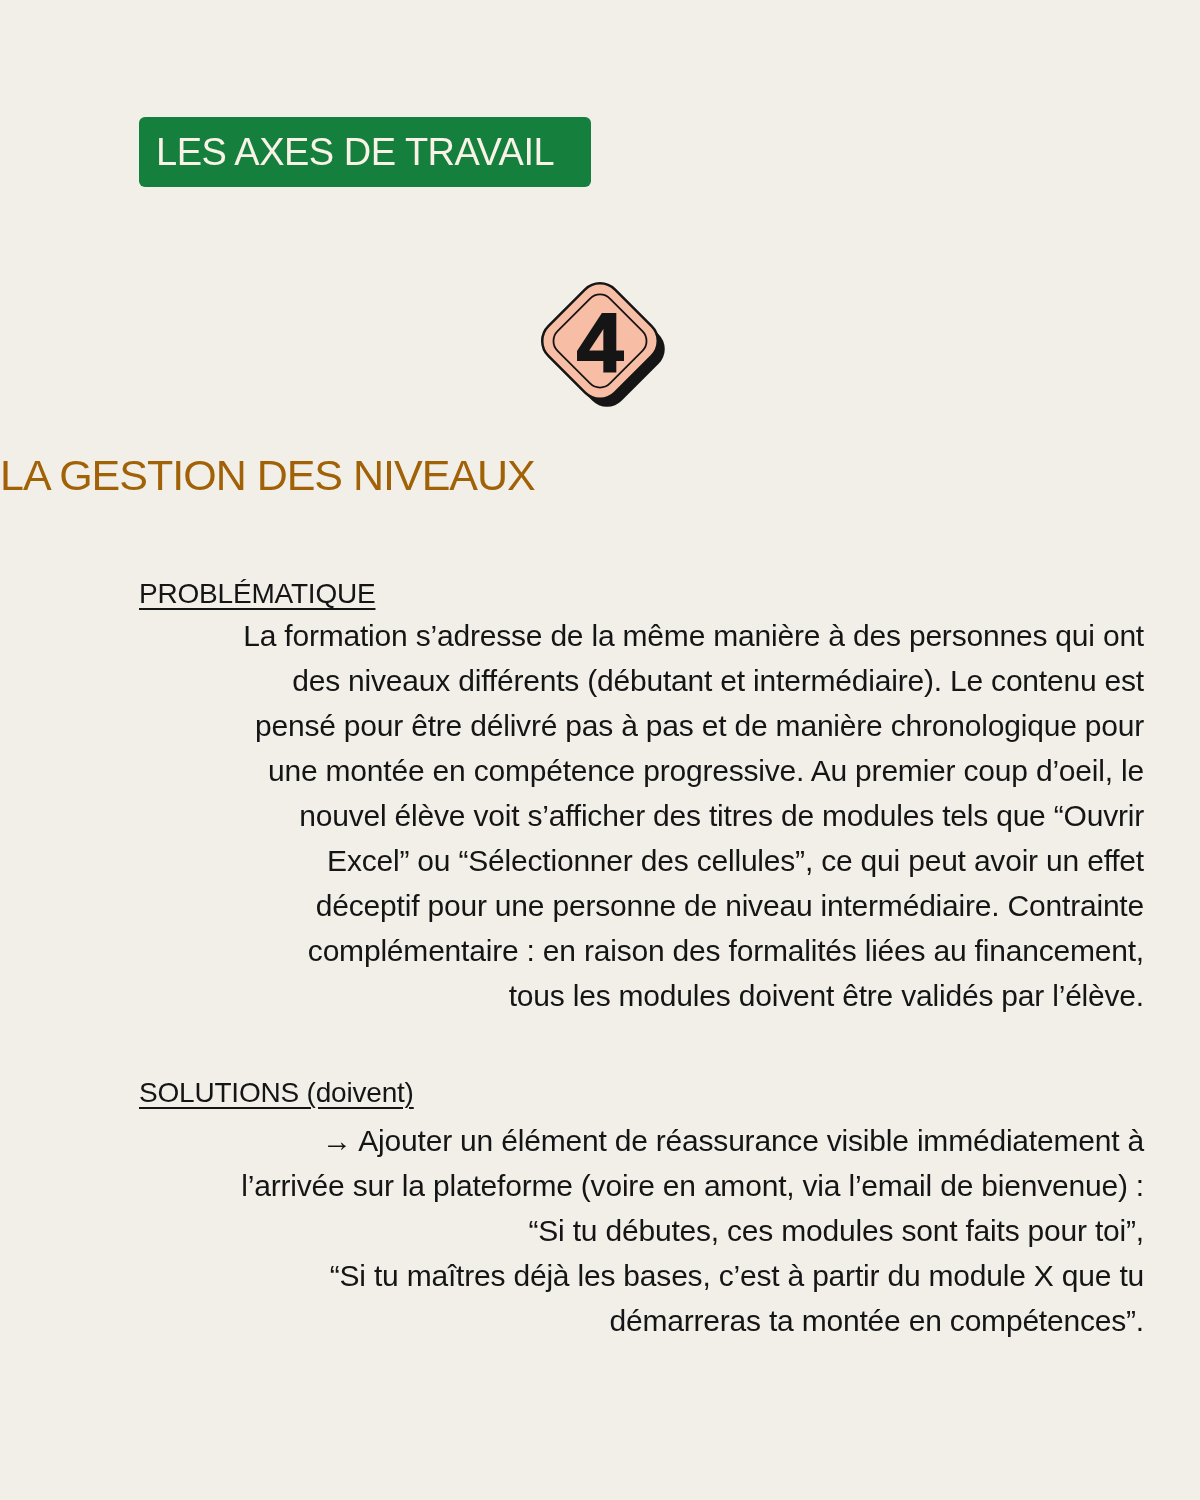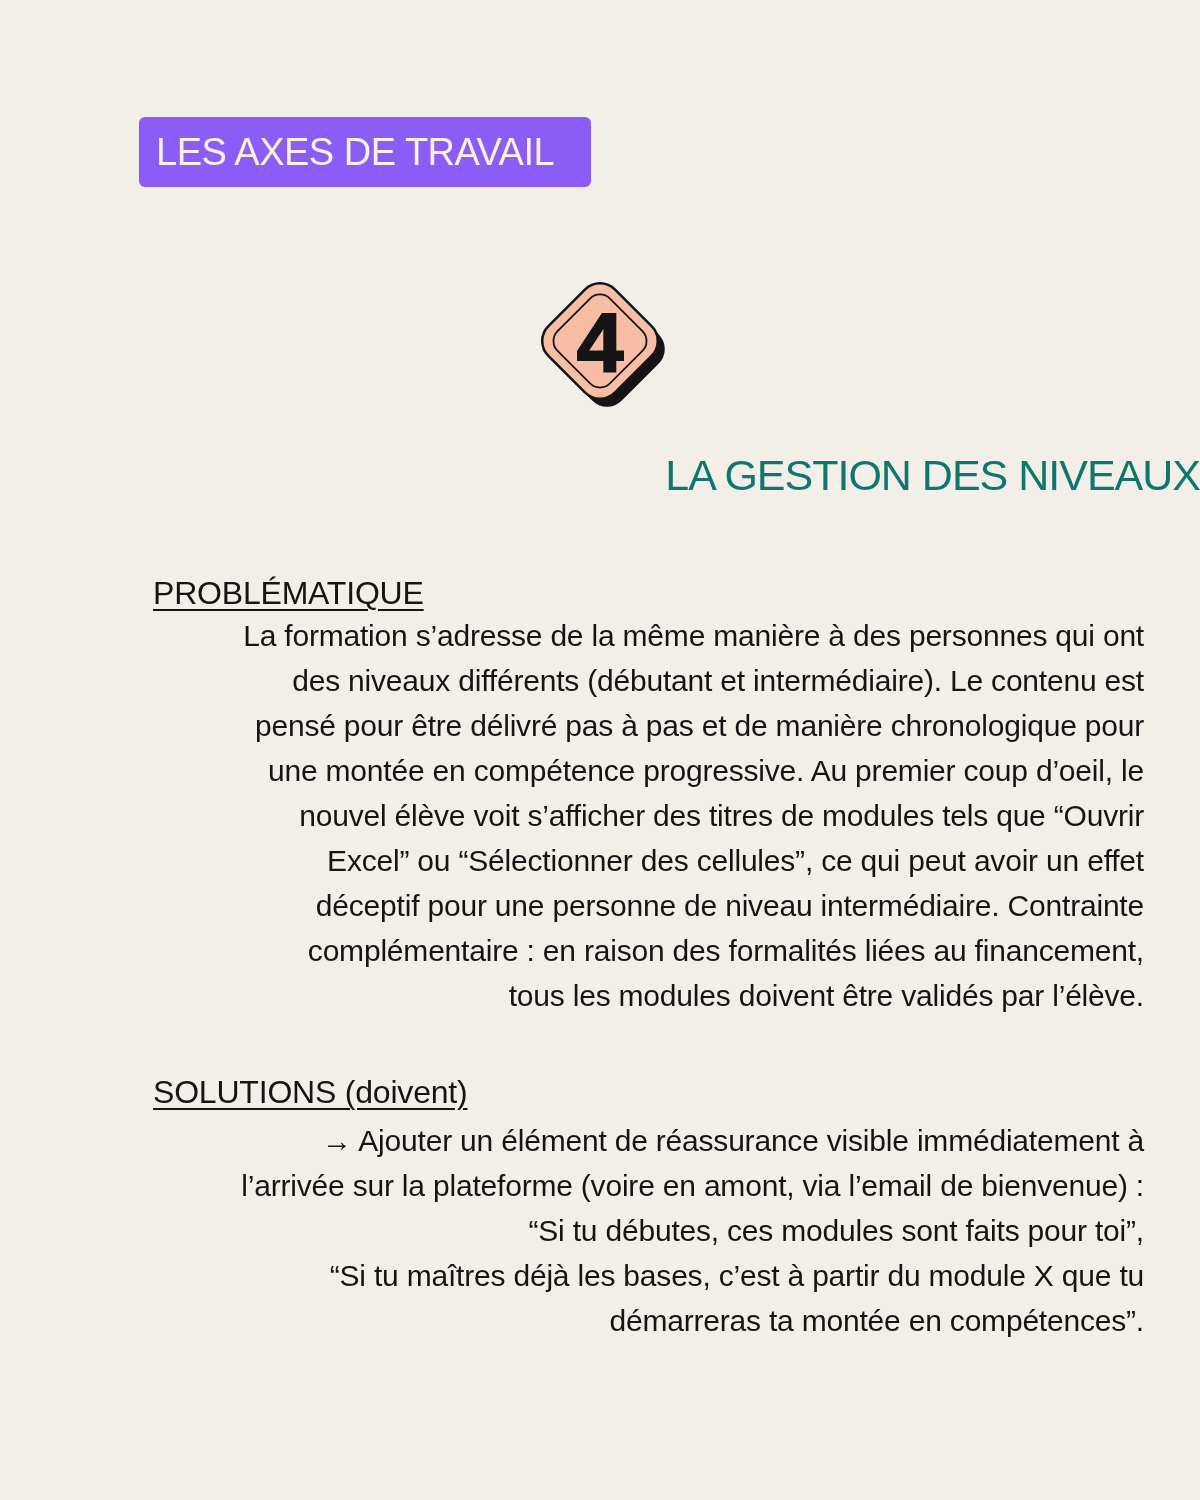--- a/index.html
+++ b/index.html
@@ -15,21 +15,21 @@
     overflow: hidden;
     font-family: "Liberation Sans", "DejaVu Sans", sans-serif;
     color: #151515;
   }
   .tag-badge {
     position: absolute;
     left: 139px;
     top: 117px;
     width: 452px;
     height: 70px;
-    background: #8b5cf6;
+    background: #15803d;
     border-radius: 6px;
     display: flex;
     align-items: center;
     padding-left: 17px;
     box-sizing: border-box;
   }
   .tag-badge span {
     color: #FAF2E7;
     font-size: 38px;
     letter-spacing: -0.5px;
@@ -41,31 +41,31 @@
     top: 256px;
     width: 170px;
     height: 170px;
   }
   .page-title {
     position: absolute;
     left: 0;
     top: 451px;
     width: 1200px;
     margin: 0;
-    text-align: right;
+    text-align: left;
     font-size: 43px;
     font-weight: 400;
     letter-spacing: -1px;
-    color: #0f766e;
+    color: #a16207;
   }
   .sec-heading {
     position: absolute;
-    left: 153px;
+    left: 139px;
     margin: 0;
-    font-size: 32px;
+    font-size: 28px;
     font-weight: 400;
     line-height: 45px;
     letter-spacing: -0.2px;
     text-decoration: underline;
     text-decoration-thickness: 2px;
     text-underline-offset: 5px;
     color: #151515;
   }
   .sec-heading.pos-1 { top: 571px; }
   .sec-heading.pos-2 { top: 1070px; }

